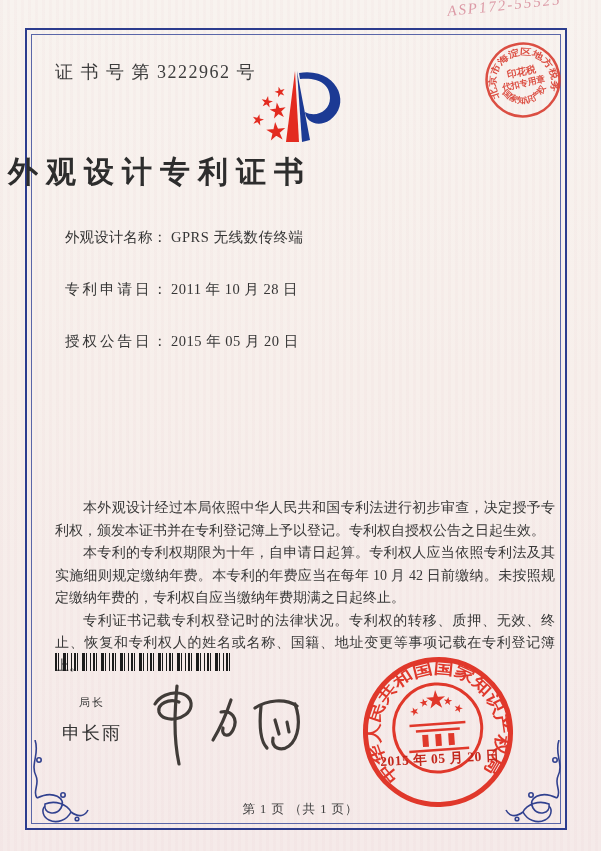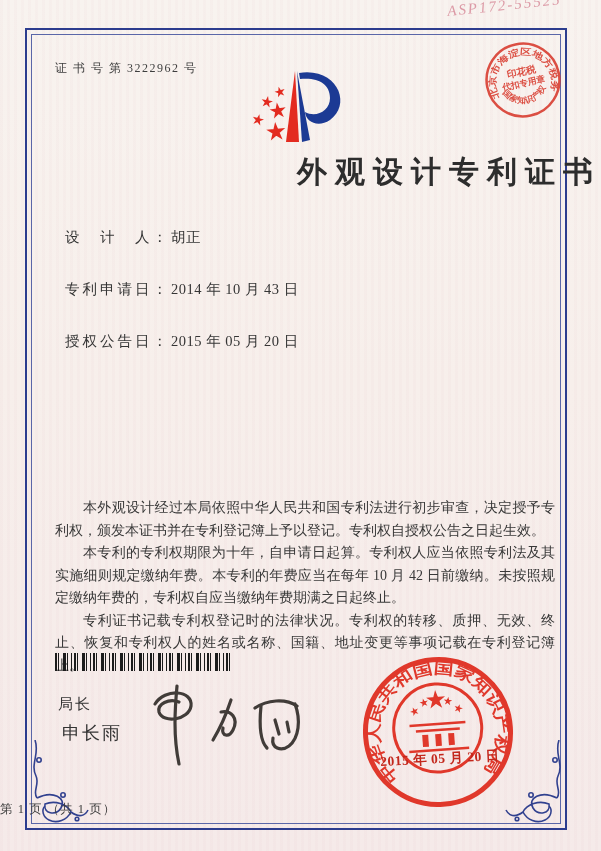--- a/index.html
+++ b/index.html
@@ -8,46 +8,46 @@
     background:linear-gradient(180deg,#f8f3ef 0%,#f7efeb 45%,#f5eae9 100%);
     font-family:"Liberation Serif","DejaVu Serif",serif;
     color:#3a3a3a;
   }
   .page::before{
     content:"";position:absolute;inset:0;pointer-events:none;
     background:repeating-linear-gradient(90deg,rgba(214,160,172,.05) 0 3px,rgba(255,255,255,0) 3px 7px);
   }
   .frame-outer{position:absolute;left:25px;top:28px;width:542px;height:802px;border:2.5px solid #2c3c8e;box-sizing:border-box;}
   .frame-inner{position:absolute;left:31px;top:34px;width:530px;height:790px;border:1px solid #5a66a8;box-sizing:border-box;}
-  .cert-no{position:absolute;left:55px;top:60px;font-size:12px;letter-spacing:1.5px;color:#3d3d3d;white-space:pre;}
+  .cert-no{position:absolute;left:55px;top:60px;font-size:18px;letter-spacing:1.5px;color:#3d3d3d;white-space:pre;}
   .logo{position:absolute;left:236px;top:55px;width:130px;height:95px;}
-  .title{position:absolute;left:0;top:152px;width:100%;text-align:right;font-size:30px;font-weight:700;letter-spacing:8px;text-indent:8px;color:#2d2d2d;}
+  .title{position:absolute;left:0;top:152px;width:100%;text-align:left;font-size:30px;font-weight:700;letter-spacing:8px;text-indent:8px;color:#2d2d2d;}
   .fields{position:absolute;left:65px;top:228px;width:480px;}
   .field-row{margin-bottom:33px;font-size:14.5px;color:#353535;white-space:nowrap;}
   .field-label{display:inline-block;min-width:102px;text-align:justify;text-align-last:justify;white-space:pre;}
   .field-value{margin-left:4px;letter-spacing:.5px;}
   .body-text{position:absolute;left:55px;top:497px;width:500px;font-size:14px;line-height:22.5px;text-align:justify;color:#383838;}
   .body-text p{margin:0;text-indent:2em;}
   .barcode{
     position:absolute;left:55px;top:653px;width:176px;height:18px;
     background:repeating-linear-gradient(90deg,
       #1c1c1c 0 2px,rgba(0,0,0,0) 2px 3.5px,
       #1c1c1c 3.5px 4.5px,rgba(0,0,0,0) 4.5px 8px,
       #1c1c1c 8px 11px,rgba(0,0,0,0) 11px 12.5px,
       #1c1c1c 12.5px 13.5px,rgba(0,0,0,0) 13.5px 16px,
       #1c1c1c 16px 17px,rgba(0,0,0,0) 17px 19px);
   }
-  .signer-title{position:absolute;left:58px;top:695px;font-size:15px;letter-spacing:2px;color:#333;}
+  .signer-title{position:absolute;left:79px;top:695px;font-size:11px;letter-spacing:2px;color:#333;}
   .signer-name{position:absolute;left:62px;top:721px;font-size:18px;letter-spacing:2px;color:#333;}
   .signature{position:absolute;left:135px;top:678px;width:185px;height:92px;}
   .seal{position:absolute;left:360px;top:654px;width:156px;height:156px;transform:rotate(-4deg);opacity:.93;}
   .seal-date{position:absolute;left:362px;top:750px;width:156px;text-align:center;font-size:13.5px;font-weight:700;color:#c3271c;letter-spacing:.5px;transform:rotate(-3deg);white-space:pre;}
   .tax-stamp{position:absolute;left:483px;top:40px;width:80px;height:80px;transform:rotate(-12deg);opacity:.88;}
   .hand-note{position:absolute;left:447px;top:-3px;font-size:15px;font-style:italic;color:#dc9aa6;letter-spacing:2px;transform:rotate(-6deg);white-space:pre;}
-  .footer{position:absolute;left:0;top:801px;width:100%;font-size:12.5px;letter-spacing:1px;color:#3d3d3d;}
+  .footer{position:absolute;left:0;top:801px;width:100%;text-align:center;font-size:12.5px;letter-spacing:1px;color:#3d3d3d;}
   .flourish{position:absolute;width:62px;height:86px;}
   .flourish.bl{left:27px;top:740px;}
   .flourish.br{left:505px;top:740px;transform:scaleX(-1);}
 </style>
 </head>
 <body>
 
 <div class="page">
 
   <div class="frame-outer"></div>
@@ -72,24 +72,24 @@
     <g fill="#1c3a94">
       <path d="M 61,16 L 66,87 L 74,85 Z"></path>
       <path d="M 63,18 C 102,12 116,50 94,65 C 82,73 70,67 69,57 C 80,63 94,56 94,43 C 94,29 82,22 64,24 Z"></path>
     </g>
   </svg>
 
   <div class="title">外观设计专利证书</div>
 
   <div class="fields">
     <div class="field-row">
-      <span class="field-label">设　计　人：</span><span class="field-value">胡正</span>
+      <span class="field-label">外观设计名称：</span><span class="field-value">GPRS 无线数传终端</span>
     </div>
     <div class="field-row">
-      <span class="field-label">专利申请日：</span><span class="field-value">2014 年 10 月 43 日</span>
+      <span class="field-label">专利申请日：</span><span class="field-value">2011 年 10 月 28 日</span>
     </div>
     <div class="field-row">
       <span class="field-label">授权公告日：</span><span class="field-value">2015 年 05 月 20 日</span>
     </div>
   </div>
 
   <div class="body-text">
     <p>本外观设计经过本局依照中华人民共和国专利法进行初步审查，决定授予专利权，颁发本证书并在专利登记簿上予以登记。专利权自授权公告之日起生效。</p>
     <p>本专利的专利权期限为十年，自申请日起算。专利权人应当依照专利法及其实施细则规定缴纳年费。本专利的年费应当在每年 10 月 42 日前缴纳。未按照规定缴纳年费的，专利权自应当缴纳年费期满之日起终止。</p>
     <p>专利证书记载专利权登记时的法律状况。专利权的转移、质押、无效、终止、恢复和专利权人的姓名或名称、国籍、地址变更等事项记载在专利登记簿上。</p>

